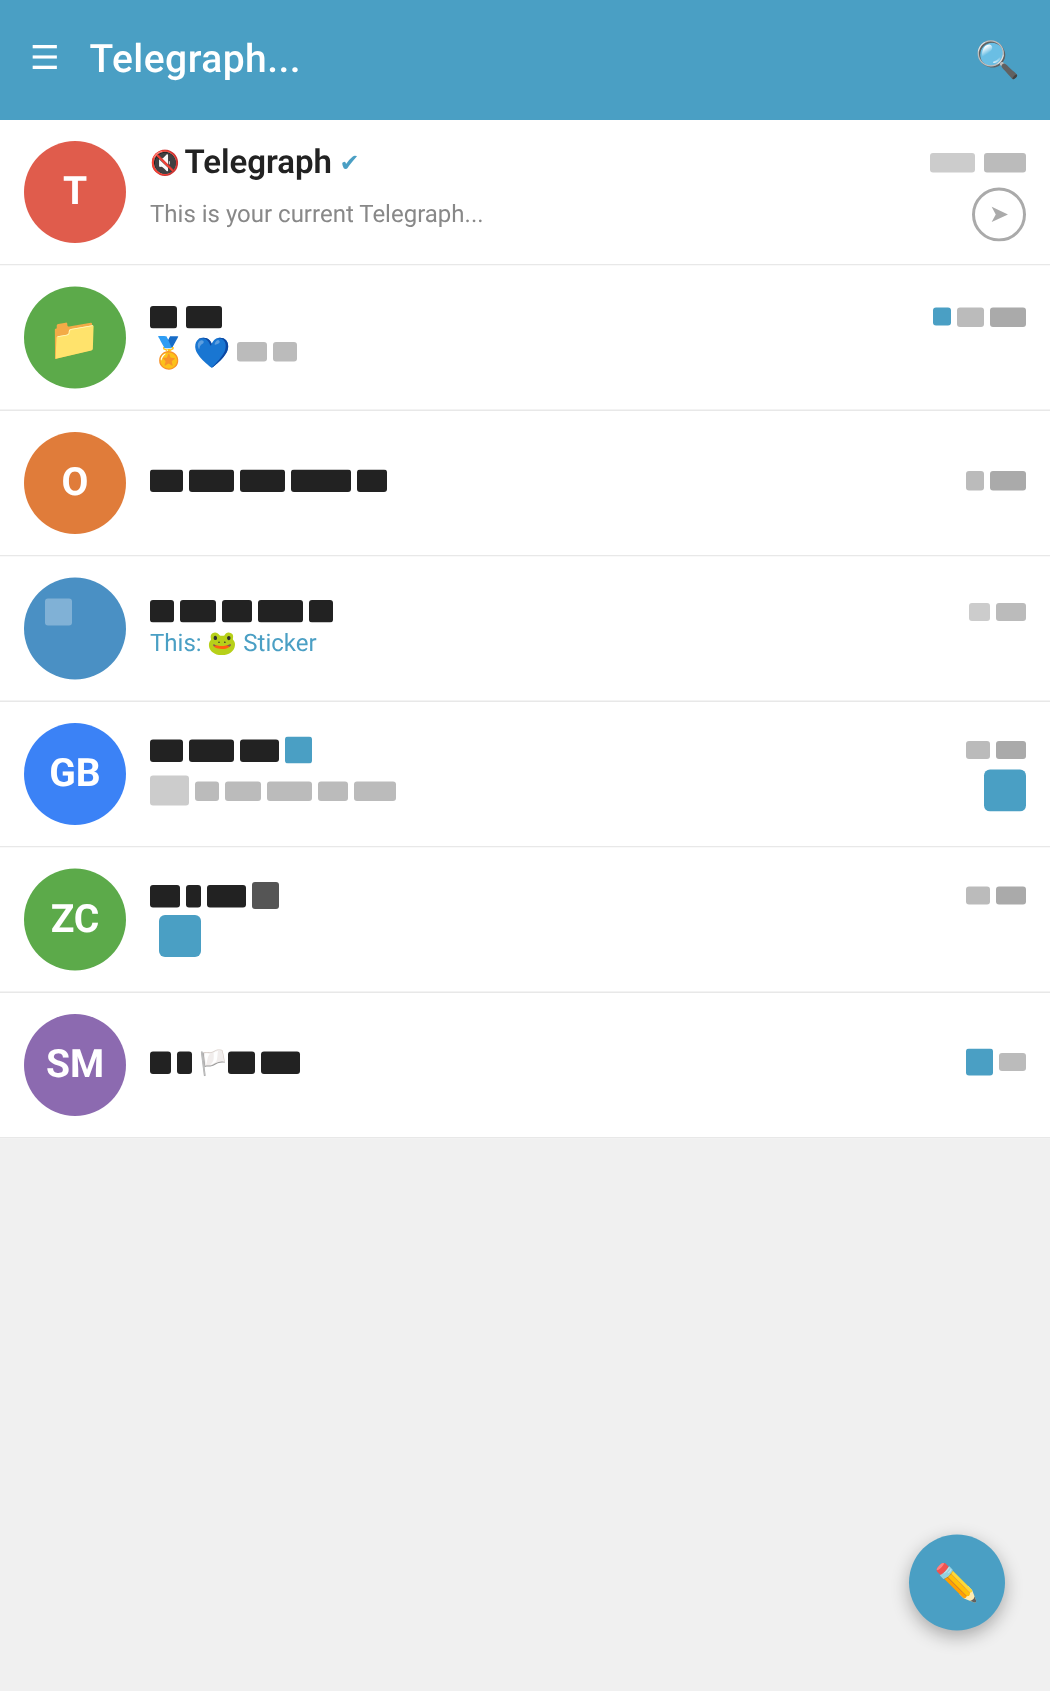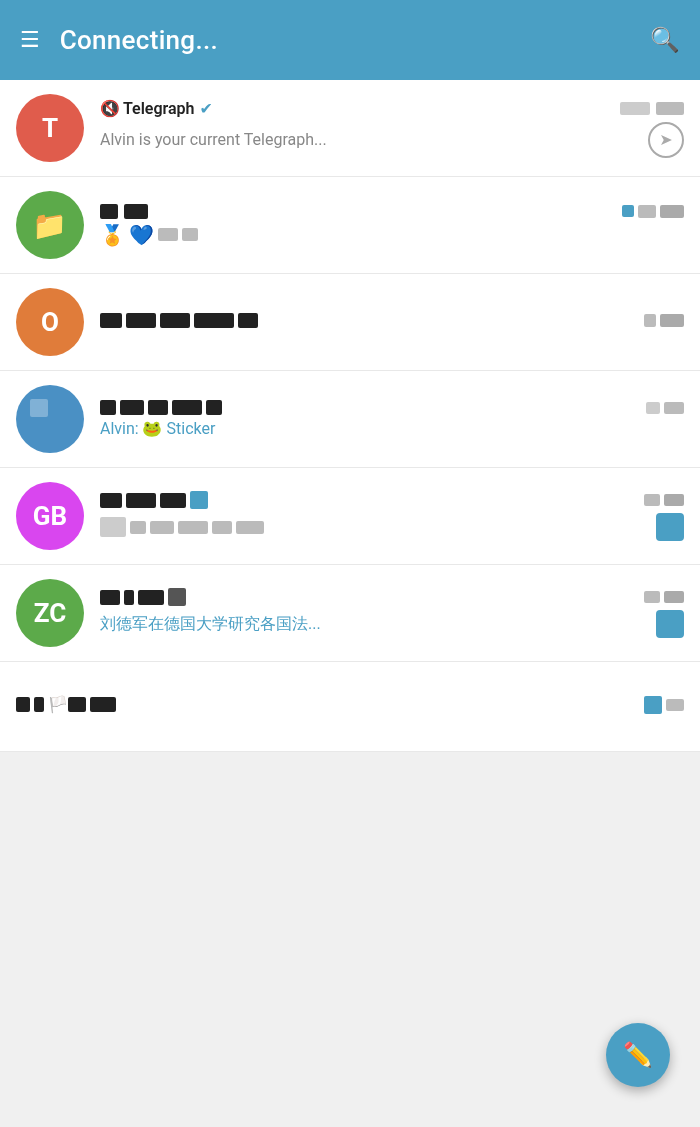--- a/index.html
+++ b/index.html
@@ -69,21 +69,21 @@
       flex-shrink: 0;
       margin-right: 16px;
       position: relative;
       overflow: hidden;
     }
 
     .avatar-red { background: #e05c4c; }
     .avatar-green { background: #5caa4a; }
     .avatar-orange { background: #e07c3a; }
     .avatar-blue { background: #4a90c4; }
-    .avatar-green2 { background: #d946ef; }
+    .avatar-green2 { background: #3b82f6; }
     .avatar-green3 { background: #5caa4a; }
     .avatar-purple { background: #8c6ab0; }
 
     .chat-content {
       flex: 1;
       min-width: 0;
       overflow: hidden;
     }
     .chat-top-row {
       display: flex;
@@ -92,21 +92,21 @@
       margin-bottom: 4px;
     }
     .chat-name-area {
       display: flex;
       align-items: center;
       flex: 1;
       min-width: 0;
       overflow: hidden;
     }
     .chat-name {
-      font-size: 16px;
+      font-size: 22px;
       font-weight: 600;
       color: #222;
       white-space: nowrap;
       overflow: hidden;
       text-overflow: ellipsis;
     }
     .verified-icon {
       color: #4a9fc4;
       font-size: 16px;
       margin-left: 5px;
@@ -181,21 +181,21 @@
       background: rgba(255,255,255,0.3);
       border-radius: 2px;
       position: absolute;
     }
   </style>
 </head>
 <body>
 
 <div class="header">
   <span class="header-menu-icon">☰</span>
-  <span class="header-title">Connecting...</span>
+  <span class="header-title">Telegraph...</span>
   <span class="header-search-icon">🔍</span>
 </div>
 
 <div class="chat-list">
 
   <div class="chat-item">
     <div class="avatar avatar-red">
       <span class="avatar-letter">T</span>
     </div>
     <div class="chat-content">
@@ -206,21 +206,21 @@
           <span class="chat-name">Telegraph</span>
           <span class="verified-icon">✔</span>
         </div>
         <div style="display:flex;align-items:center;gap:6px;">
 
           <span class="px-block" style="width:30px;height:13px;background:#ccc;"></span>
           <span class="px-block" style="width:28px;height:13px;background:#bbb;"></span>
         </div>
       </div>
       <div class="chat-message-row">
-        <span class="chat-message-text">Alvin is your current Telegraph...</span>
+        <span class="chat-message-text">This is your current Telegraph...</span>
         <div class="forward-icon-circle">➤</div>
       </div>
     </div>
   </div>
 
   <div class="chat-item">
     <div class="avatar avatar-green">
       <span style="font-size:28px;">📁</span>
     </div>
     <div class="chat-content">
@@ -291,21 +291,21 @@
           <span class="px-block" style="width:30px;height:15px;background:#222;"></span>
           <span style="width:4px;display:inline-block;"></span>
           <span class="px-block" style="width:16px;height:15px;background:#222;"></span>
         </div>
         <div style="display:flex;align-items:center;gap:4px;">
           <span class="px-block" style="width:14px;height:12px;background:#ccc;"></span>
           <span class="px-block" style="width:20px;height:12px;background:#bbb;"></span>
         </div>
       </div>
       <div class="chat-message-row">
-        <span class="chat-message-text blue">Alvin: 🐸 Sticker</span>
+        <span class="chat-message-text blue">This: 🐸 Sticker</span>
       </div>
     </div>
   </div>
 
   <div class="chat-item">
     <div class="avatar avatar-green2">
       <span class="avatar-letter">GB</span>
     </div>
     <div class="chat-content">
       <div class="chat-top-row">
@@ -351,27 +351,29 @@
           <span class="px-block" style="width:26px;height:15px;background:#222;"></span>
           <span style="width:4px;display:inline-block;"></span>
           <span class="px-block" style="width:18px;height:18px;background:#555;"></span>
         </div>
         <div style="display:flex;align-items:center;gap:4px;">
           <span class="px-block" style="width:16px;height:12px;background:#bbb;"></span>
           <span class="px-block" style="width:20px;height:12px;background:#aaa;"></span>
         </div>
       </div>
       <div class="chat-message-row">
-        <span class="chat-message-text blue">刘德军在德国大学研究各国法...</span>
         <span class="px-block" style="width:28px;height:28px;background:#4a9fc4;border-radius:4px;margin-left:6px;"></span>
       </div>
     </div>
   </div>
 
   <div class="chat-item">
+    <div class="avatar avatar-purple">
+      <span class="avatar-letter">SM</span>
+    </div>
     <div class="chat-content">
       <div class="chat-top-row">
         <div class="chat-name-area">
           <span class="px-block" style="width:14px;height:15px;background:#222;"></span>
           <span style="width:4px;display:inline-block;"></span>
           <span class="px-block" style="width:10px;height:15px;background:#222;"></span>
           <span style="width:4px;display:inline-block;"></span>
           <span style="font-size:16px;">🏳️</span>
           <span class="px-block" style="width:18px;height:15px;background:#222;"></span>
           <span style="width:4px;display:inline-block;"></span>

